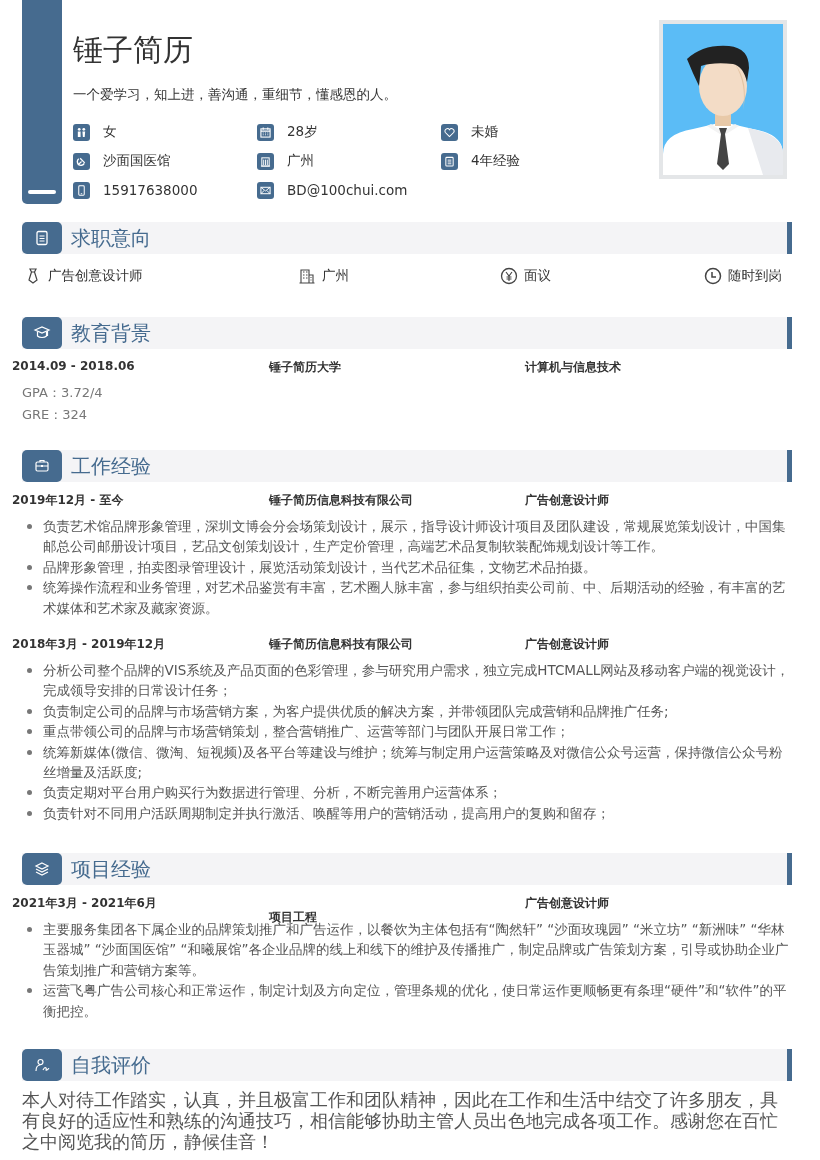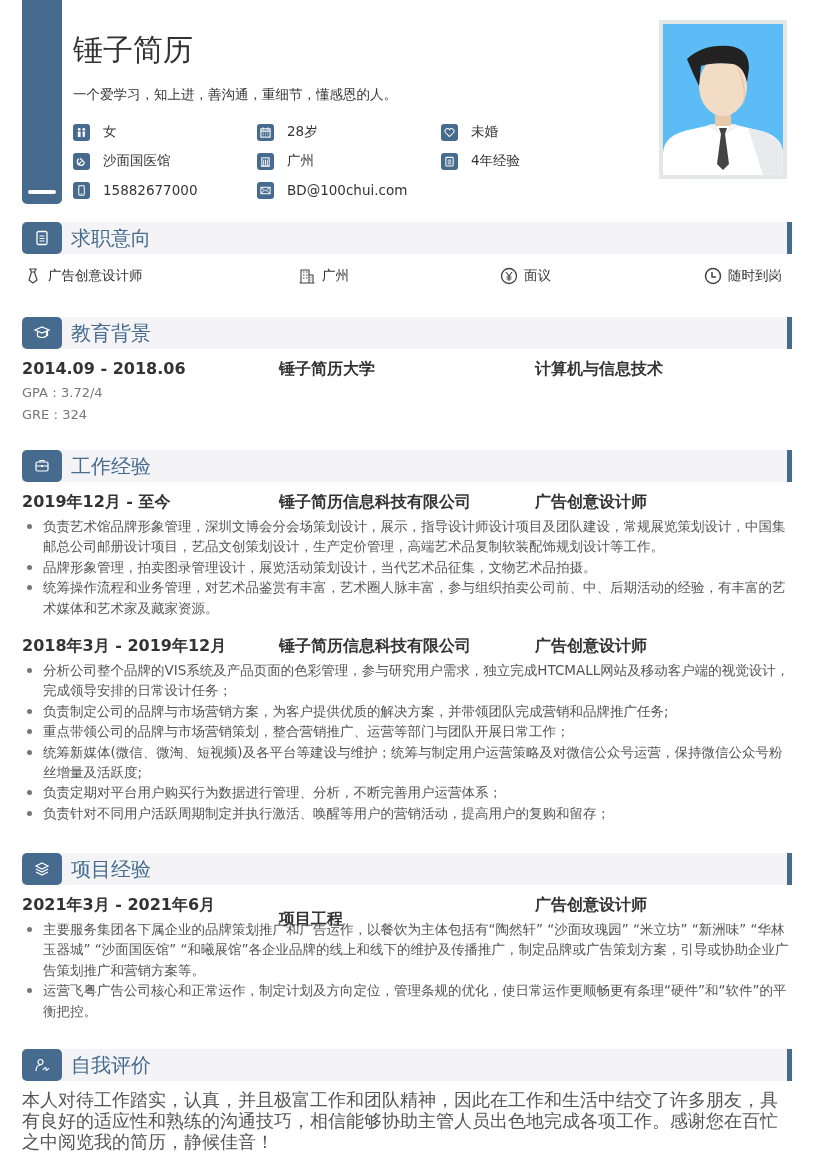--- a/index.html
+++ b/index.html
@@ -23,21 +23,21 @@
   .section-head { position: absolute; left: 22px; width: 770px; height: 32px; background: #f4f4f6; }
   .section-head .sh-icon { position: absolute; left: 0; top: 0; width: 40px; height: 32px; background: #466b8f; border-radius: 5px; display: flex; align-items: center; justify-content: center; }
   .section-head .sh-icon svg { width: 18px; height: 18px; }
   .section-head .sh-title { position: absolute; left: 49px; top: 3px; font-size: 20px; font-weight: normal; color: #466b8f; line-height: 26px; }
   .section-head .sh-end { position: absolute; right: 0; top: 0; width: 5px; height: 32px; background: #466b8f; }
 
   .intent { position: absolute; left: 22px; top: 264px; width: 770px; height: 24px; font-size: 13.5px; color: #333; }
   .intent-item { position: absolute; top: 0; display: flex; align-items: center; height: 24px; }
   .intent-item svg { width: 18px; height: 18px; margin-right: 6px; }
 
-  .row-head { position: absolute; left: 22px; width: 770px; height: 20px; font-size: 16px; font-weight: bold; color: #333; }
+  .row-head { position: absolute; left: 12px; width: 770px; height: 20px; font-size: 12px; font-weight: bold; color: #333; }
   .row-head span { position: absolute; top: 0; }
   .sub { position: absolute; left: 22px; font-size: 13px; color: #777; }
 
   .bullets { position: absolute; left: 22px; width: 770px; font-size: 13.5px; line-height: 20.4px; color: #555; list-style: none; }
   .bullets li { position: relative; padding-left: 21px; }
   .bullets li::before { content: ""; position: absolute; left: 5px; top: 8px; width: 5px; height: 5px; border-radius: 50%; background: #777; }
 
   .para { position: absolute; left: 22px; top: 1089px; width: 770px; font-size: 18px; line-height: 21px; color: #555; }
 </style>
 </head>
@@ -106,21 +106,21 @@
       </span>
     <span>4年经验</span>
   </div>
   <div class="info-item">
     <span class="info-icon">
         <svg viewBox="0 0 12 12">
           <rect x="3" y="0.8" width="6" height="10.4" rx="1" fill="none" stroke="#fff" stroke-width="1.1"></rect>
           <path d="M5.2 9.5h1.6" stroke="#fff"></path>
         </svg>
       </span>
-    <span>15882677000</span>
+    <span>15917638000</span>
   </div>
   <div class="info-item">
     <span class="info-icon">
         <svg viewBox="0 0 12 12">
           <rect x="1" y="2.5" width="10" height="7" fill="none" stroke="#fff" stroke-width="1.1"></rect>
           <path d="M1 2.5l5 4 5-4M1 9.5l3.5-3.5M11 9.5L7.5 6" fill="none" stroke="#fff" stroke-width="1"></path>
         </svg>
       </span>
     <span>BD@100chui.com</span>
   </div>

